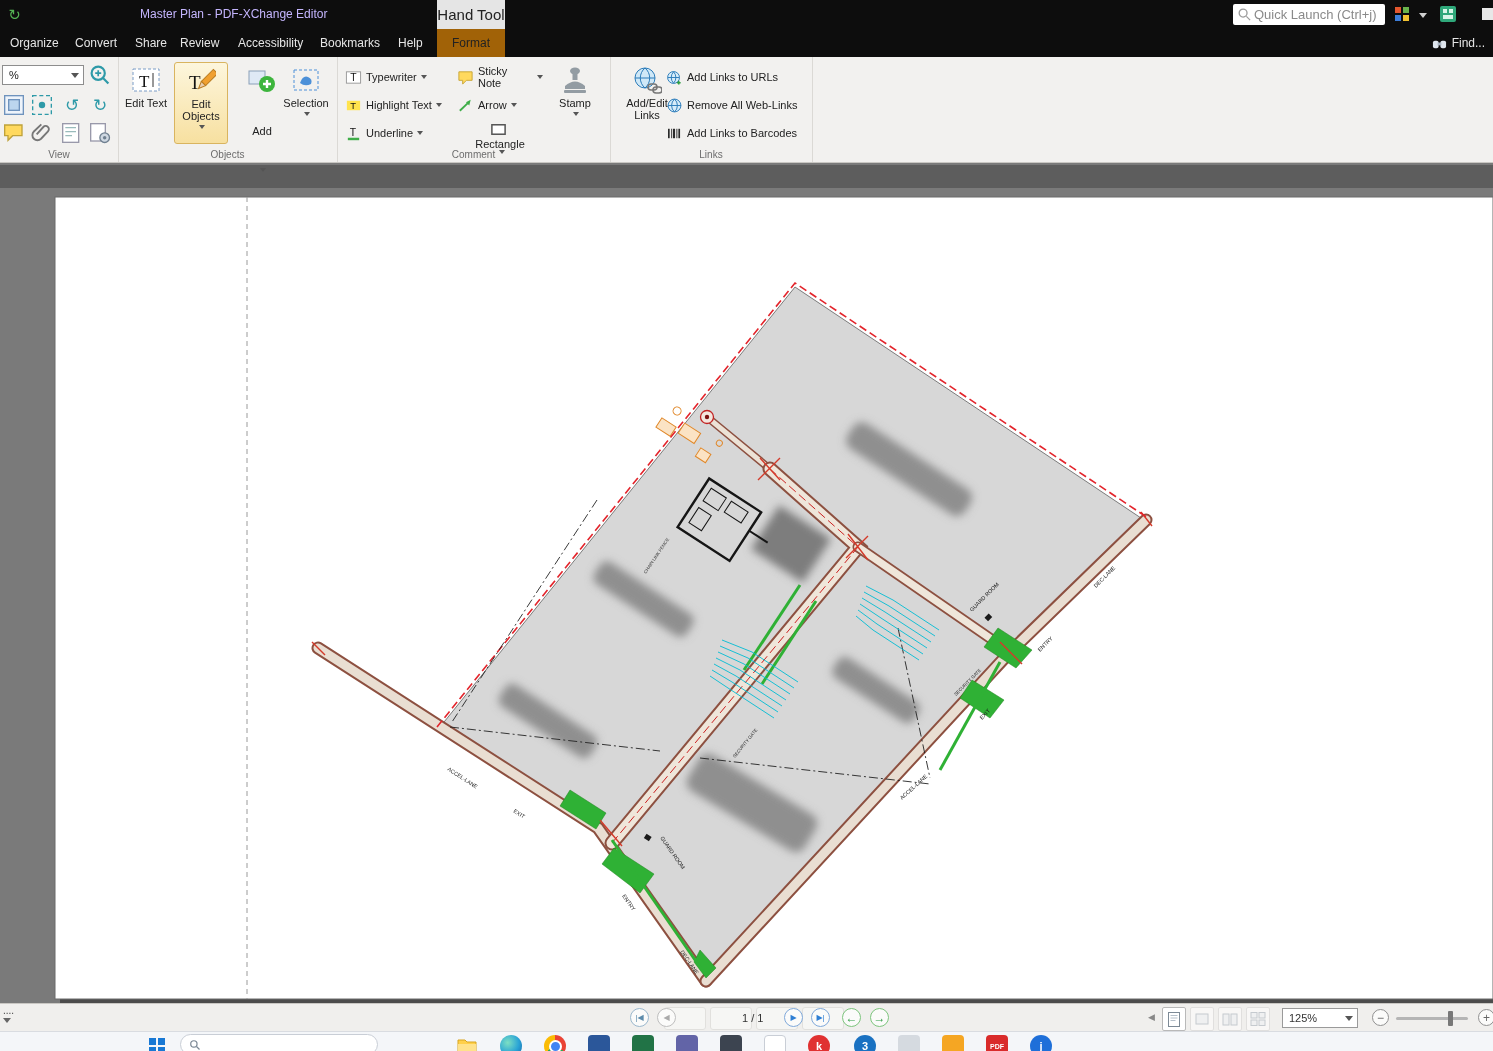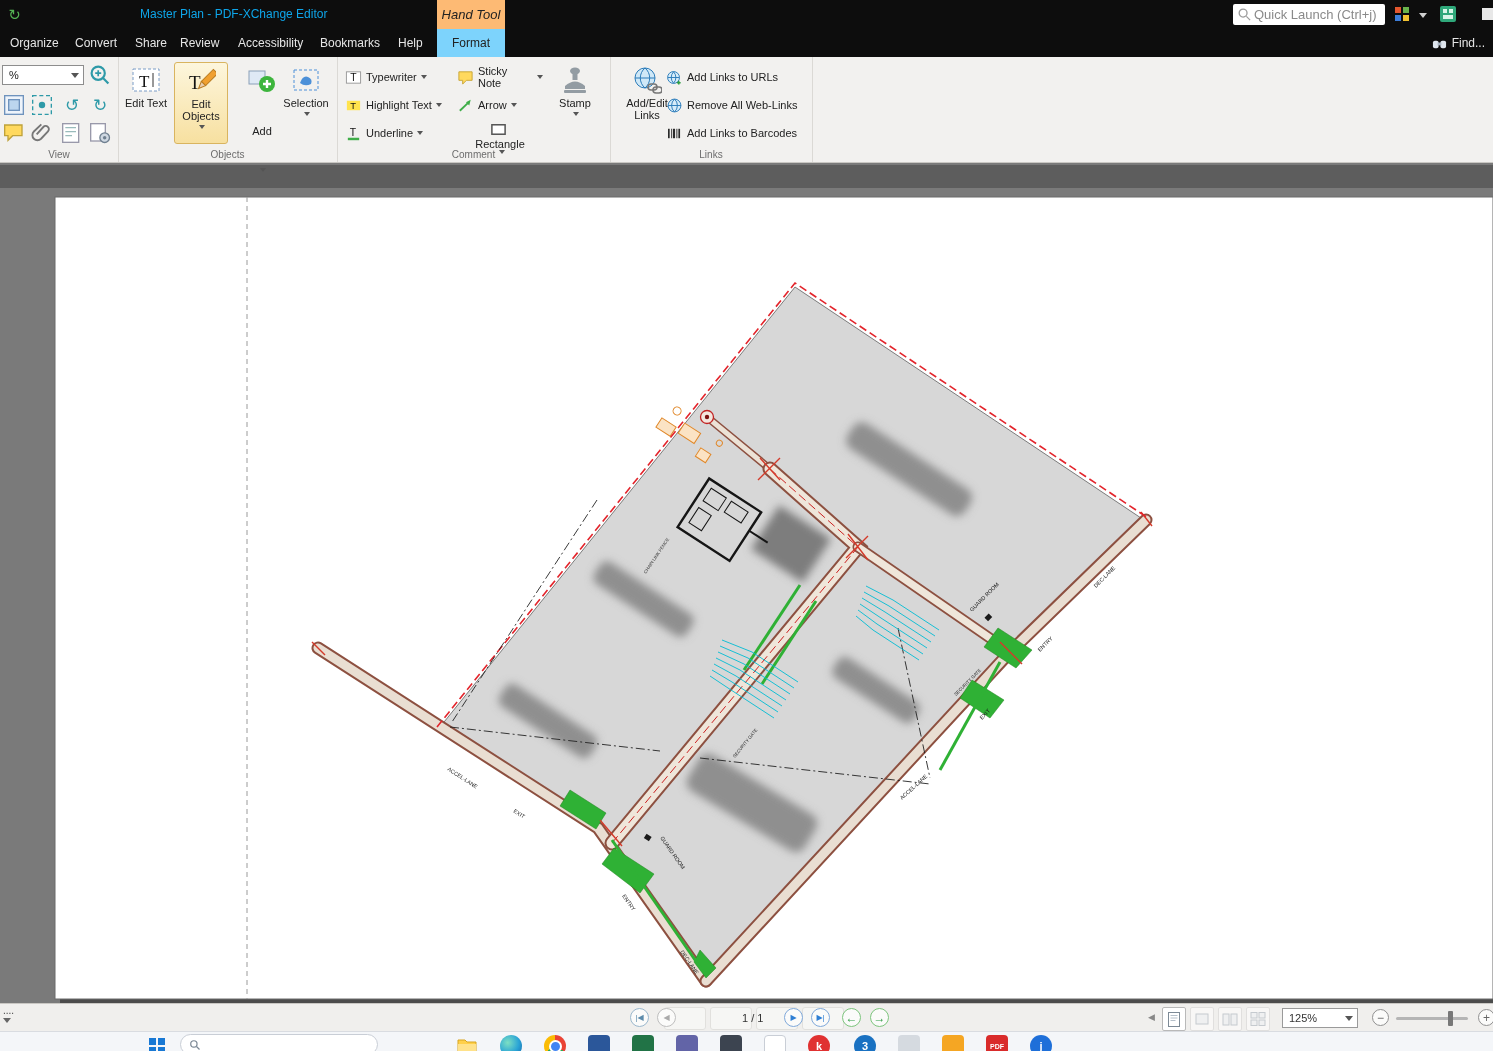--- a/index.html
+++ b/index.html
@@ -4,36 +4,36 @@
 <style>
   html,body{margin:0;padding:0;}
   body{width:1493px;height:1051px;position:relative;overflow:hidden;background:#7a7a7a;
        font-family:"Liberation Sans","DejaVu Sans",sans-serif;-webkit-font-smoothing:antialiased;}
 
   
   .titlebar{position:absolute;top:0;left:0;width:100%;height:29px;background:#0d0d0d;z-index:10;}
   .tb-back{position:absolute;left:5px;top:5px;width:19px;height:19px;border-radius:50%;
            color:#53b153;font-size:15px;line-height:19px;text-align:center;}
   .tb-back::before{content:"↻";}
-  .tb-title{position:absolute;left:140px;top:0;line-height:29px;color:#0ea5e9;font-size:12px;}
-  .tooltab{position:absolute;left:437px;top:0;width:68px;height:29px;background:#fdba74;color:#222;
-           font-size:13px;display:flex;align-items:center;justify-content:center;font-style:italic;}
+  .tb-title{position:absolute;left:140px;top:0;line-height:29px;color:#c4b5fd;font-size:12px;}
+  .tooltab{position:absolute;left:437px;top:0;width:68px;height:29px;background:#e5e5e5;color:#222;
+           font-size:15px;display:flex;align-items:center;justify-content:center;}
   .quicklaunch{position:absolute;right:108px;top:4px;width:152px;height:21px;background:#fff;border-radius:2px;
                display:flex;align-items:center;padding:0 4px;box-sizing:border-box;}
   .ql-input{border:none;outline:none;flex:1;font-size:13px;min-width:0;font-family:inherit;color:#333;}
   .ql-input::placeholder{color:#8a8a8a;}
   .icon16{width:15px;height:15px;display:inline-block;flex:none;}
   .tb-ico{position:absolute;top:5px;width:18px;height:18px;}
   .tb-caret{position:absolute;top:13px;width:0;height:0;border-left:4px solid transparent;
             border-right:4px solid transparent;border-top:5px solid #cfcfcf;}
 
   
   .menubar{position:absolute;top:29px;left:0;width:100%;height:28px;background:#0d0d0d;z-index:10;}
   .menu-item{position:absolute;top:0;line-height:28px;color:#e6e6e6;font-size:12px;cursor:default;}
-  .formattab{position:absolute;left:437px;top:0;width:68px;height:28px;background:#7dd3fc;color:#222;
+  .formattab{position:absolute;left:437px;top:0;width:68px;height:28px;background:#a16207;color:#222;
              font-size:12px;display:flex;align-items:center;justify-content:center;}
   .findbox{position:absolute;right:8px;top:0;height:28px;display:flex;align-items:center;gap:5px;
            color:#e6e6e6;font-size:12px;}
 
   
   .ribbon{position:absolute;top:57px;left:0;width:100%;height:106px;background:#f2f1ef;
           border-bottom:1px solid #c9c7c3;z-index:10;box-sizing:border-box;}
   .rgroup{position:absolute;top:0;bottom:0;border-right:1px solid #dbd9d5;}
   .g-view{left:0;width:118px;}
   .g-objects{left:118px;width:219px;}

